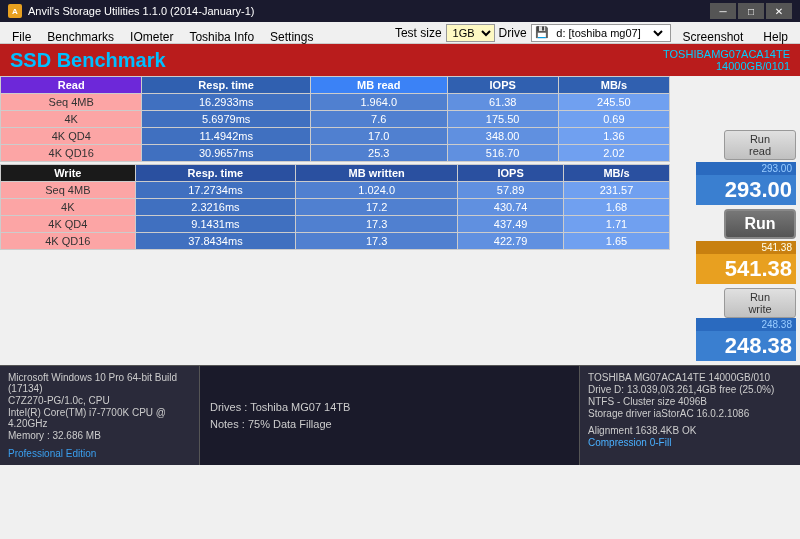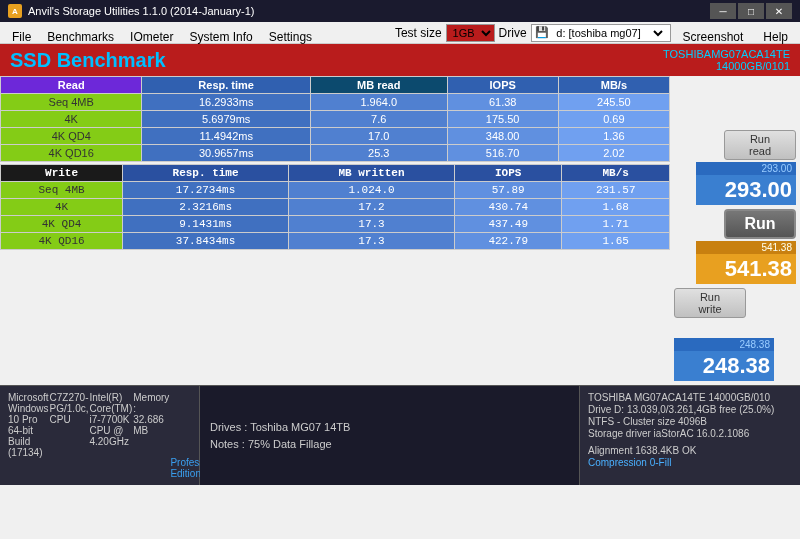--- a/index.html
+++ b/index.html
@@ -70,21 +70,21 @@
       margin-left: auto;
       display: flex;
       align-items: center;
       gap: 4px;
     }
     .menu-bar-label { font-size: 12px; }
     .menu-bar-select {
       font-size: 11px;
       height: 18px;
       border: 1px solid #999;
-      background: #b91c1c;
+      background: #fef9c3;
       padding: 0 2px;
     }
     .menu-bar-drive {
       display: flex;
       align-items: center;
       border: 1px solid #999;
       background: white;
       height: 18px;
       padding: 0 4px;
       font-size: 11px;
@@ -130,21 +130,21 @@
     .bench-table thead th {
       background: #3060b0;
       color: white;
       font-weight: bold;
     }
     .bench-table thead th:first-child {
       background: #2a2a2a;
       color: white;
     }
     .bench-table tbody tr td:first-child {
-      background: #84cc16;
+      background: #fca5a5;
       color: #333;
       font-weight: normal;
     }
     .resp-time {
       background: #4070c0 !important;
       color: white !important;
     }
     .mb-read {
       background: #5080d0 !important;
       color: white !important;
@@ -211,21 +211,21 @@
       display: flex;
       font-size: 10px;
       border-top: 1px solid #555;
       height: 100px;
     }
     .bottom-left {
       width: 200px;
       padding: 6px 8px;
       border-right: 1px solid #555;
       display: flex;
-      flex-direction: row;
+      flex-direction: column;
       gap: 1px;
     }
     .bottom-center {
       flex: 1;
       padding: 6px 10px;
       border-right: 1px solid #555;
       display: flex;
       flex-direction: column;
       justify-content: center;
       background: #1a1a2a;
@@ -258,21 +258,21 @@
     <button class="title-bar-btn">─</button>
     <button class="title-bar-btn">□</button>
     <button class="title-bar-btn close">✕</button>
   </div>
 </div>
 
 <div class="menu-bar">
   <span class="menu-item">File</span>
   <span class="menu-item">Benchmarks</span>
   <span class="menu-item">IOmeter</span>
-  <span class="menu-item">System Info</span>
+  <span class="menu-item">Toshiba Info</span>
   <span class="menu-item">Settings</span>
   <div class="menu-bar-right">
     <span class="menu-bar-label">Test size</span>
     <select class="menu-bar-select">
       <option>1GB</option><option>2GB</option><option>4GB</option>
     </select>
     <span class="menu-bar-label">Drive</span>
     <div class="menu-bar-drive">
       <span style="margin-right:3px;">💾</span>
       <select style="border:none;background:transparent;font-size:11px;outline:none;">
@@ -293,21 +293,21 @@
 </div>
 
 <div class="bench-area">
   <div class="tables-area">
 
     <table class="bench-table">
       <thead>
         <tr>
           <th style="background:#6d28d9;">Read</th>
           <th style="background:#3060b0;">Resp. time</th>
-          <th style="background:#0c4a6e;">MB read</th>
+          <th style="background:#3b82f6;">MB read</th>
           <th style="background:#3060b0;">IOPS</th>
           <th style="background:#3060b0;">MB/s</th>
         </tr>
       </thead>
       <tbody>
         <tr>
           <td>Seq 4MB</td>
           <td class="resp-time">16.2933ms</td>
           <td class="mb-read">1.964.0</td>
           <td class="iops-cell">61.38</td>
@@ -330,21 +330,21 @@
         <tr>
           <td>4K QD16</td>
           <td class="resp-time">30.9657ms</td>
           <td class="mb-read">25.3</td>
           <td class="iops-cell">516.70</td>
           <td class="mbs-cell">2.02</td>
         </tr>
       </tbody>
     </table>
 
-    <table class="bench-table" style="margin-top:2px;font-family:Liberation Mono, monospace;">
+    <table class="bench-table" style="margin-top:2px;">
       <thead>
         <tr class="write-header">
           <th style="background:#1a1a1a;">Write</th>
           <th style="background:#2a50a0;">Resp. time</th>
           <th style="background:#2a50a0;color:white;">MB written</th>
           <th style="background:#2a50a0;">IOPS</th>
           <th style="background:#2a50a0;">MB/s</th>
         </tr>
       </thead>
       <tbody>
@@ -391,21 +391,21 @@
     </div>
 
     <div style="display:flex;flex-direction:column;align-items:flex-end;gap:2px;">
       <button class="run-btn">Run</button>
       <div style="background:#e8a020;width:100px;">
         <div style="background:#c88010;color:#ffe;font-size:10px;padding:1px 4px;text-align:right;">541.38</div>
         <div style="color:white;font-size:22px;font-weight:bold;text-align:right;padding:2px 4px;background:#e8a020;">541.38</div>
       </div>
     </div>
 
-    <div style="display:flex;flex-direction:column;gap:20px;">
+    <div style="display:flex;flex-direction:column;align-items:flex-end;gap:0;">
       <button class="run-write-btn">Run write</button>
       <div style="background:#3a7fd0;width:100px;">
         <div style="background:#2a6abf;color:#9cf;font-size:10px;padding:1px 4px;text-align:right;">248.38</div>
         <div style="color:white;font-size:22px;font-weight:bold;text-align:right;padding:2px 4px;background:#3a7fd0;">248.38</div>
       </div>
     </div>
   </div>
 </div>
 
 <div class="bottom-bar">

